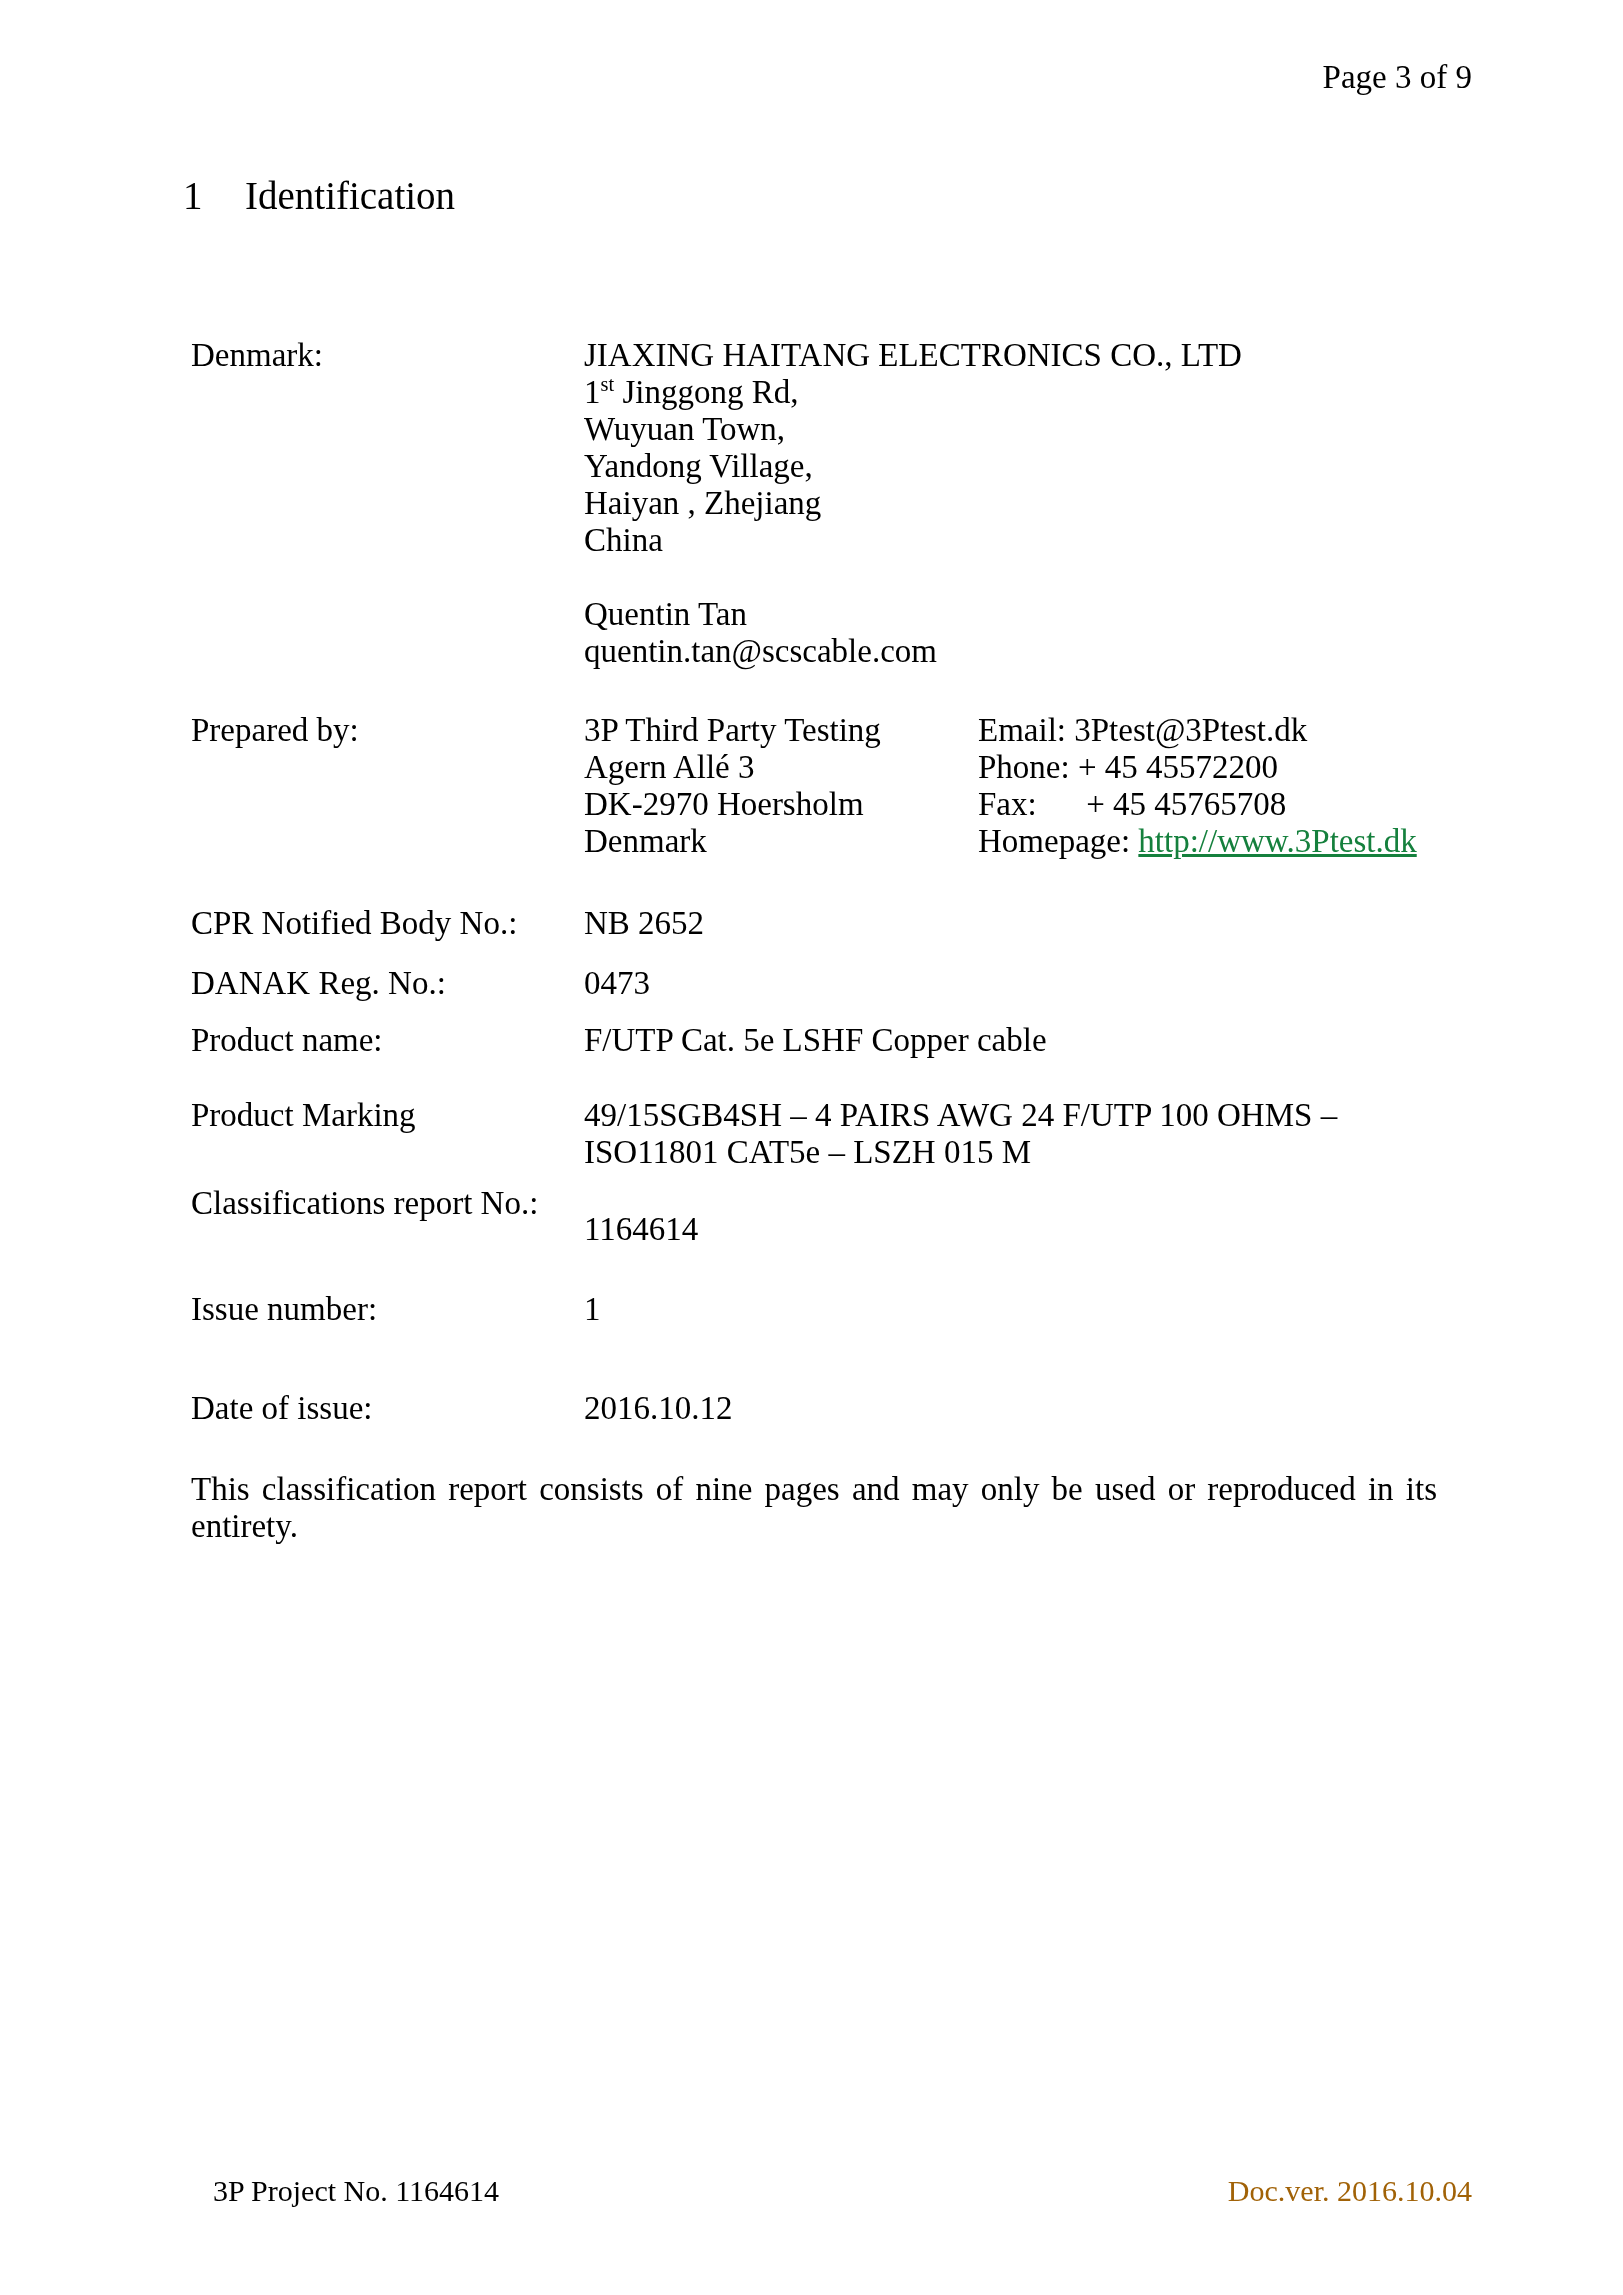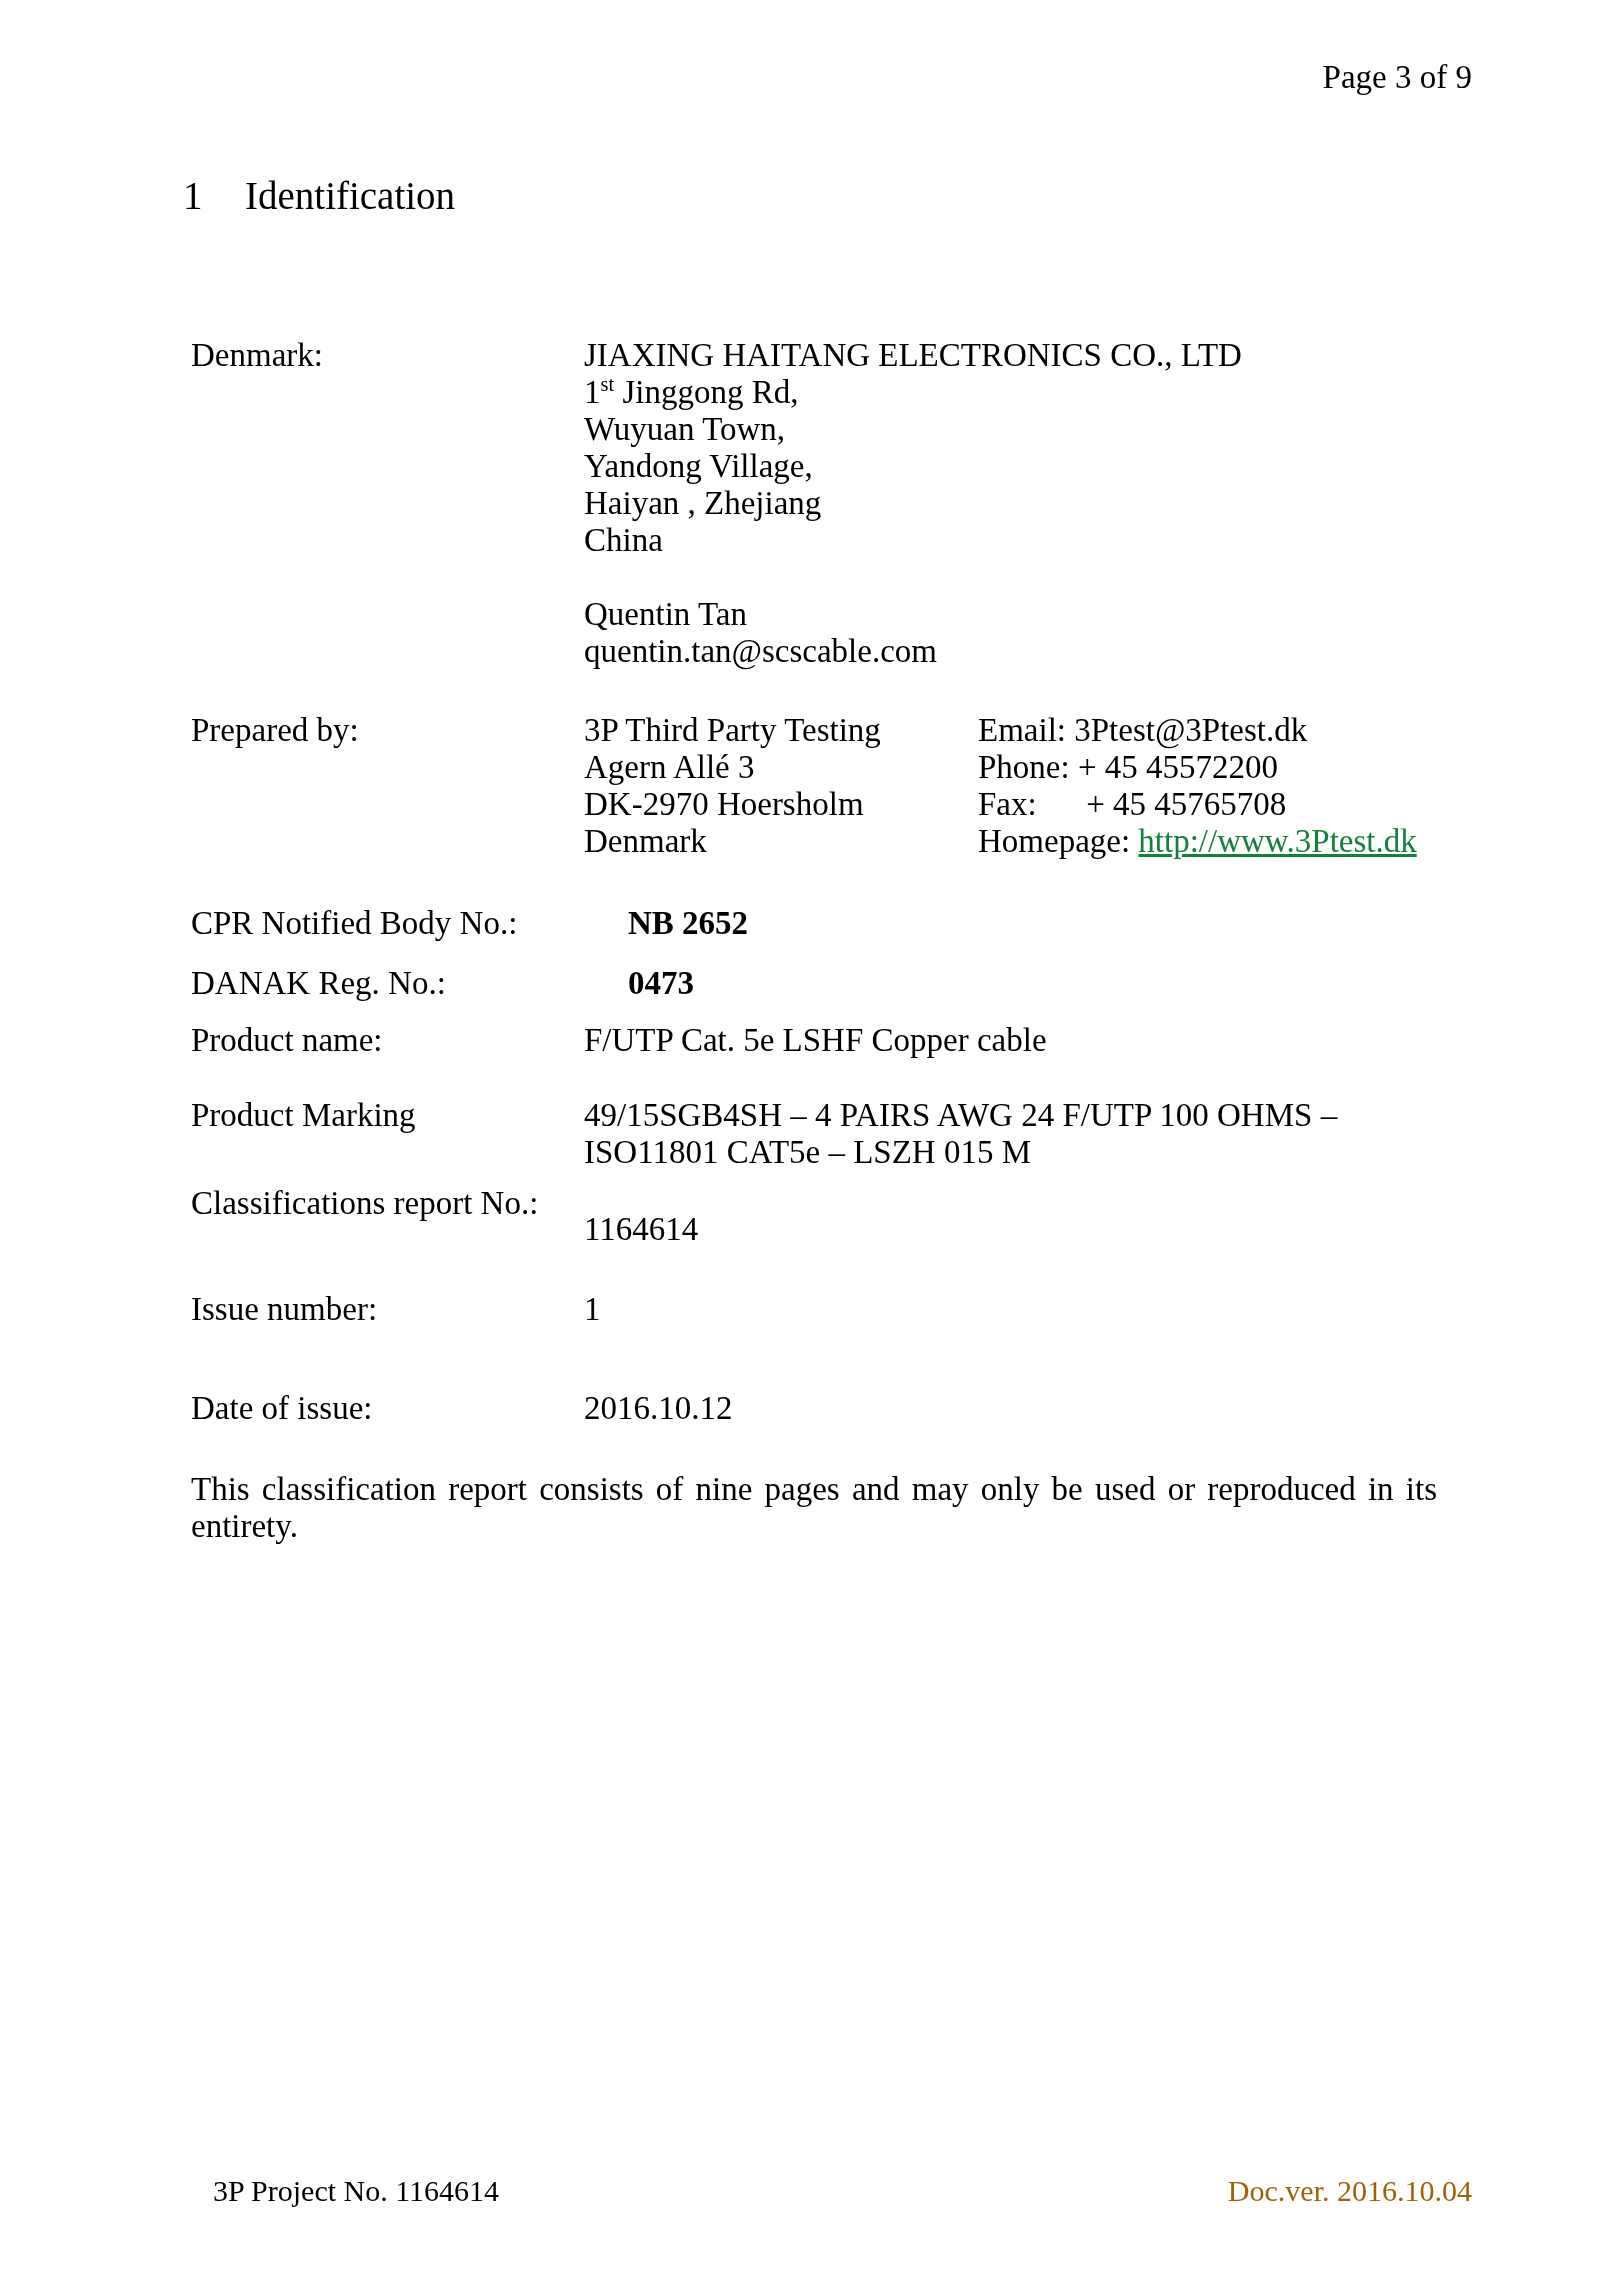--- a/index.html
+++ b/index.html
@@ -47,21 +47,21 @@
   }
   .value {
     position: absolute;
     left: 584px;
   }
   .value-wide { width: 870px; }
   .contact-col {
     position: absolute;
     left: 978px;
   }
-  .bold { font-weight: bold; margin-left: 44px; }
+  .bold { font-weight: normal; }
   .prewrap { white-space: pre-wrap; }
   .sup {
     vertical-align: super;
     font-size: 62%;
     line-height: 0;
   }
   .gap-line { margin-top: 37px; }
 
   .link {
     color: #15803d;

